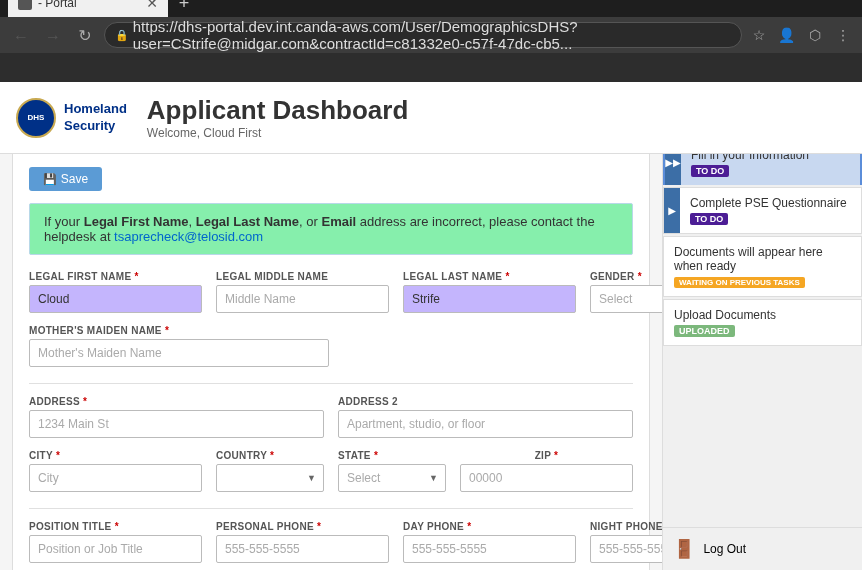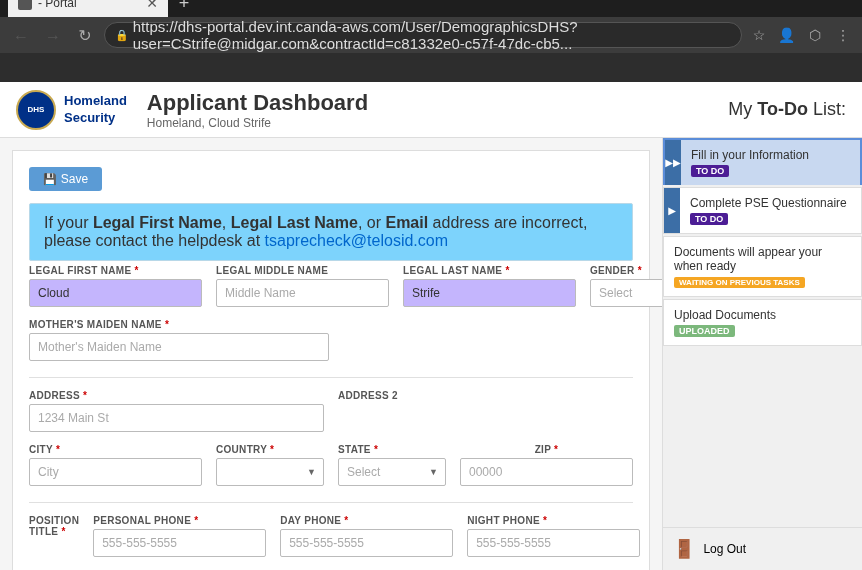--- a/index.html
+++ b/index.html
@@ -19,43 +19,43 @@
     .nav-bar { background: #3c3c3c; height: 36px; display: flex; align-items: center; padding: 0 8px; gap: 6px; }
     .nav-btn { color: #aaa; font-size: 16px; width: 26px; height: 26px; display: flex; align-items: center; justify-content: center; cursor: pointer; }
     .nav-btn.disabled { color: #555; cursor: default; }
     .address-bar { flex: 1; background: #2a2a2a; border: 1px solid #555; border-radius: 16px; height: 26px; display: flex; align-items: center; padding: 0 10px; color: #aaa; font-size: 11px; gap: 4px; }
     .lock-icon { color: #6c6; font-size: 11px; }
     .address-text { color: #ddd; font-size: 15px; flex: 1; }
     .nav-actions { display: flex; gap: 6px; align-items: center; }
     .nav-action-btn { color: #aaa; width: 22px; height: 22px; display: flex; align-items: center; justify-content: center; font-size: 14px; }
 
     
-    .app-header { background: #fff; border-bottom: 1px solid #ddd; height: 56px; display: flex; align-items: center; padding: 0 16px; position: absolute; top: 82px; left: 0; right: 0; z-index: 10; }
+    .app-header { background: #fff; border-bottom: 1px solid #ddd; height: 72px; display: flex; align-items: center; padding: 0 16px; position: absolute; top: 82px; left: 0; right: 0; z-index: 10; }
     .dhs-logo { display: flex; align-items: center; gap: 8px; margin-right: 20px; }
     .dhs-seal { width: 40px; height: 40px; background: #003087; border-radius: 50%; display: flex; align-items: center; justify-content: center; color: white; font-size: 8px; font-weight: bold; text-align: center; line-height: 1.2; border: 2px solid #c8a951; }
     .dhs-text { font-size: 13px; font-weight: bold; color: #003087; line-height: 1.3; }
     .dhs-text span { display: block; }
     .header-title-area { }
-    .header-main-title { font-size: 22px; font-weight: bold; color: #333; }
+    .header-main-title { font-size: 26px; font-weight: bold; color: #333; }
     .header-subtitle { font-size: 12px; color: #666; }
     .header-right { margin-left: auto; display: flex; align-items: center; }
     .todo-header { font-size: 18px; color: #333; }
     .todo-header strong { font-weight: 900; }
 
     
     .content-area { display: flex; position: absolute; top: 138px; left: 0; right: 0; bottom: 0; }
 
     
     .main-form { flex: 1; overflow-y: auto; overflow-x: hidden; background: #f5f5f5; }
     .form-inner { background: #fff; margin: 12px; padding: 16px; border: 1px solid #ddd; }
     .form-section-title { font-size: 16px; font-weight: bold; color: #333; margin-bottom: 12px; display: flex; justify-content: space-between; align-items: center; }
     .save-btn { background: #5b9bd5; color: white; border: none; padding: 5px 14px; border-radius: 3px; font-size: 12px; cursor: pointer; display: flex; align-items: center; gap: 4px; }
     .save-icon { font-size: 11px; }
 
-    .notice-box { background: #7dd3fc; border: 1px solid #b8d8e8; padding: 10px 14px; margin-bottom: 4px; font-size: 16px; color: #333; border-radius: 2px; }
+    .notice-box { background: #86efac; border: 1px solid #b8d8e8; padding: 10px 14px; margin-bottom: 16px; font-size: 13px; color: #333; border-radius: 2px; }
     .notice-box a { color: #0066cc; }
     .notice-box strong { font-weight: bold; }
 
     .form-row { display: flex; gap: 14px; margin-bottom: 12px; }
     .form-group { display: flex; flex-direction: column; gap: 3px; flex: 1; }
     .form-group.fixed-100 { flex: 0 0 100px; align-items: center; }
     .form-group.fixed-120 { flex: 0 0 120px; }
     .form-group.fixed-150 { flex: 0 0 150px; justify-content: center; }
     .field-label { font-size: 10px; font-weight: bold; color: #555; text-transform: uppercase; letter-spacing: 0.3px; }
     .field-label .required { color: #c00; }
@@ -121,26 +121,21 @@
 <div class="app-header">
   <div class="dhs-logo">
     <div class="dhs-seal">DHS</div>
     <div class="dhs-text">
       <span>Homeland</span>
       <span>Security</span>
     </div>
   </div>
   <div class="header-title-area">
     <div class="header-main-title">Applicant Dashboard</div>
-    <div class="header-subtitle">Homeland, Cloud Strife</div>
-  </div>
-  <div class="header-right">
-    <div class="todo-header">
-      My <strong>To-Do</strong> List:
-    </div>
+    <div class="header-subtitle">Welcome, Cloud First</div>
   </div>
 </div>
 
 <div class="content-area">
 
   <div class="main-form">
     <div class="form-inner">
       <div class="form-section-title">
         <button class="save-btn">
           <span class="save-icon">💾</span>
@@ -196,20 +191,21 @@
 
       <div class="form-row">
         <div class="form-group">
           <label class="field-label">
             <span>Address</span> <span class="required">*</span>
           </label>
           <input class="field-input" type="text" placeholder="1234 Main St" style="">
         </div>
         <div class="form-group">
           <label class="field-label">Address 2</label>
+          <input class="field-input" type="text" placeholder="Apartment, studio, or floor" style="">
         </div>
       </div>
 
       <div class="form-row">
         <div class="form-group">
           <label class="field-label">
             <span>City</span> <span class="required">*</span>
           </label>
           <input class="field-input" type="text" placeholder="City" style="">
         </div>
@@ -242,20 +238,21 @@
         </div>
       </div>
 
       <hr class="form-divider">
 
       <div class="form-row">
         <div class="form-group">
           <label class="field-label">
             <span>Position Title</span> <span class="required">*</span>
           </label>
+          <input class="field-input" type="text" placeholder="Position or Job Title" style="">
         </div>
         <div class="form-group">
           <label class="field-label">
             <span>Personal Phone</span> <span class="required">*</span>
           </label>
           <input class="field-input" type="text" placeholder="555-555-5555" style="">
         </div>
         <div class="form-group">
           <label class="field-label">
             <span>Day Phone</span> <span class="required">*</span>
@@ -287,21 +284,21 @@
         <div class="todo-arrow">▶</div>
         <div class="todo-item-inner" style="flex:1;">
           <div class="todo-item-label">Complete PSE Questionnaire</div>
           <span class="todo-badge todo">TO DO</span>
         </div>
       </div>
     </div>
 
     <div class="todo-item" style="margin-top:2px;">
       <div class="todo-item-inner">
-        <div class="todo-item-label">Documents will appear your when ready</div>
+        <div class="todo-item-label">Documents will appear here when ready</div>
         <span class="todo-badge waiting">WAITING ON PREVIOUS TASKS</span>
       </div>
     </div>
 
     <div class="todo-item" style="margin-top:2px;">
       <div class="todo-item-inner">
         <div class="todo-item-label">Upload Documents</div>
         <span class="todo-badge uploaded">UPLOADED</span>
       </div>
     </div>

